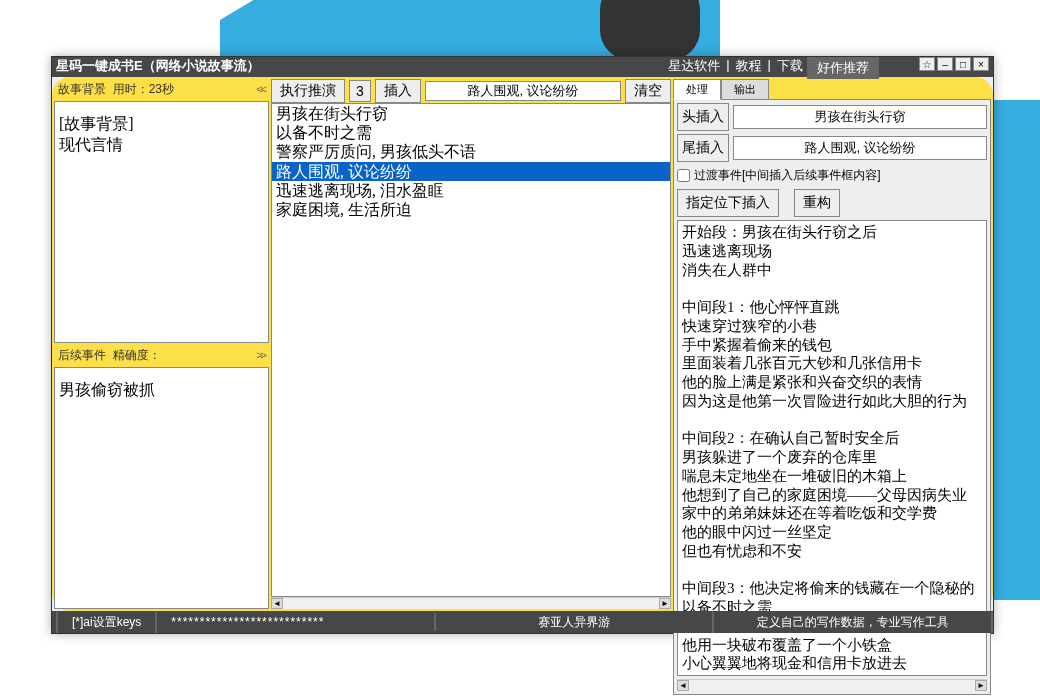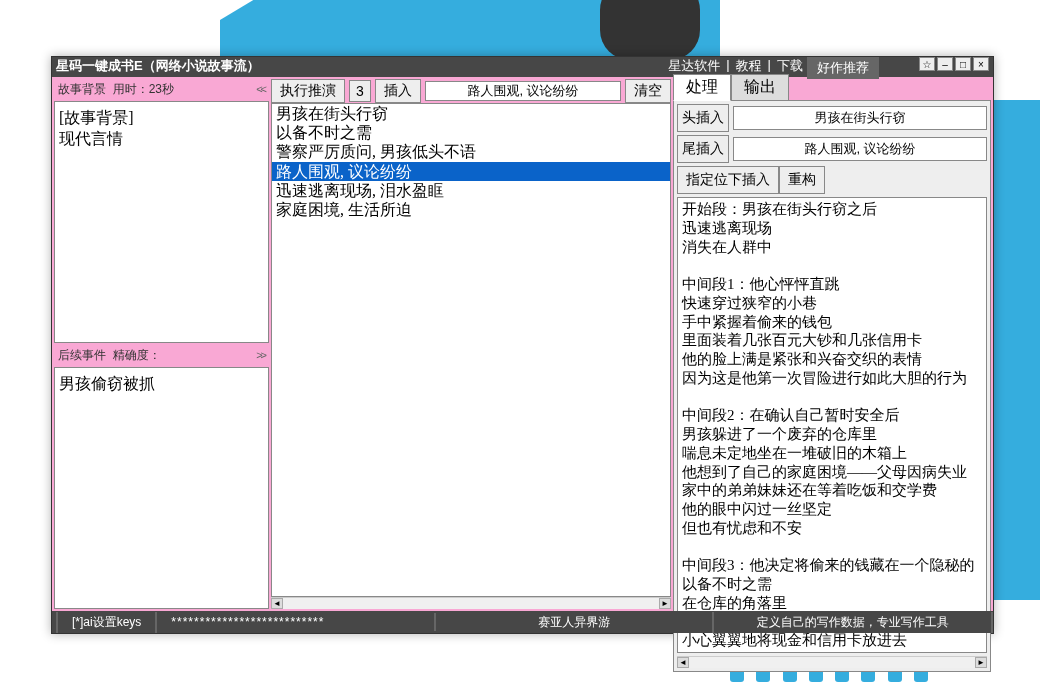--- a/index.html
+++ b/index.html
@@ -17,52 +17,52 @@
 .window { position: absolute; top: 56px; left: 51px; width: 943px; height: 578px; background: #eee; border: 1px solid #333; z-index: 10; box-shadow: 0 0 10px rgba(0,0,0,.3); }
 
 .titlebar { height: 20px; background: #474747; color: #fff; display: flex; align-items: flex-start; padding: 0 4px; font-size: 13px; }
 .titlebar-left { flex: 1; font-weight: bold; }
 .titlebar-links { display: flex; gap: 2px; margin-right: 40px; }
 .titlebar-links span { padding: 0 2px; cursor: pointer; }
 .titlebar-links .rec { background: #666; padding: 2px 10px; }
 .titlebar-btns { display: flex; gap: 2px; }
 .titlebar-btns span { width: 16px; height: 14px; border: 1px solid #888; background: #eee; color: #000; display: flex; align-items: center; justify-content: center; font-size: 10px; cursor: pointer; }
 
-.content { display: flex; height: calc(100% - 20px - 22px); background: #f9a8d4; padding: 2px; gap: 2px; }
+.content { display: flex; height: calc(100% - 20px - 22px); background: #fde047; padding: 2px; gap: 2px; border-radius: 18px; }
 
 .col-left { width: 215px; display: flex; flex-direction: column; gap: 2px; }
 .col-mid { flex: 1; display: flex; flex-direction: column; }
 .col-right { width: 318px; display: flex; flex-direction: column; }
 
 .panel-header { height: 20px; display: flex; align-items: center; font-size: 12px; padding: 0 4px; color: #333; }
 .panel-header .arrows { margin-left: auto; font-size: 11px; color: #666; cursor: pointer; letter-spacing: -2px; }
 
-.textarea-box { flex: 1; background: #fff; border: 1px solid #888; padding: 6px 4px; font-size: 16px; line-height: 1.3; overflow: hidden; font-family: SimSun, serif; white-space: pre-wrap; }
+.textarea-box { flex: 1; background: #fff; border: 1px solid #888; padding: 12px 4px; font-size: 16px; line-height: 1.3; overflow: hidden; font-family: SimSun, serif; white-space: pre-wrap; }
 .top-box { height: 169px; }
 
 .mid-toolbar { height: 24px; display: flex; align-items: center; gap: 4px; padding: 2px 0; }
 .btn { background: #eee; border: 1px solid #888; padding: 2px 8px; font-size: 14px; cursor: pointer; }
 .btn-sm { padding: 2px 4px; width: 22px; text-align: center; }
 .input-line { flex: 1; border: 1px solid #888; background: #fff; height: 20px; padding: 0 4px; text-align: center; font-size: 13px; }
 
 .listbox { flex: 1; background: #fff; border: 1px solid #888; overflow: auto; font-size: 16px; font-family: SimSun, serif; }
 .listbox .item { padding: 0px 4px; line-height: 1.2; cursor: pointer; }
 .listbox .item.selected { background: #0a63c9; color: #fff; }
 
 .tabs { height: 22px; display: flex; align-items: flex-end; }
-.tab { padding: 2px 12px; border: 1px solid #888; background: #ddd; font-size: 16px; cursor: pointer; position: relative; }
+.tab { padding: 2px 12px; border: 1px solid #888; background: #ddd; font-size: 11px; cursor: pointer; position: relative; }
 .tab.active { background: #fff; border-bottom: 1px solid #fff; z-index: 1; }
 
 .right-body { flex: 1; border: 1px solid #888; border-top: 1px solid #888; display: flex; flex-direction: column; padding: 3px; gap: 3px; margin-top: -1px; background: #eee; }
 .row-insert { display: flex; gap: 4px; align-items: center; }
 .row-insert .btn { width: 52px; padding: 4px 2px; }
 .row-insert .input-line { height: 24px; }
 .checkbox-row { display: flex; align-items: center; font-size: 12px; gap: 4px; padding: 2px 0; }
 .checkbox-row input { margin: 0; }
-.btn-row { display: flex; gap: 0; }
+.btn-row { display: flex; gap: 15px; }
 .btn-row .btn { padding: 4px 8px; }
 
 .output-box { flex: 1; background: #fff; border: 1px solid #888; padding: 2px 4px; font-size: 15px; line-height: 1.25; overflow: auto; font-family: SimSun, serif; white-space: pre-wrap; }
 .scrollbar-bottom { height: 12px; background: #eee; border-top: 1px solid #ccc; display: flex; }
 .scrollbar-bottom .arrow { width: 12px; border: 1px solid #aaa; background: #ddd; font-size: 8px; text-align: center; line-height: 10px; }
 .scrollbar-bottom .track { flex: 1; background: #f0f0f0; }
 
 .bottombar { position: absolute; bottom: 0; left: 0; right: 0; height: 22px; background: #474747; display: flex; align-items: center; color: #fff; font-size: 12px; }
 .bottombar-seg { flex: 0 0 auto; padding: 2px 14px; border-right: 2px solid #666; cursor: pointer; }
 .bottombar-seg.left { border-left: 2px solid #666; margin-left: 4px; }
@@ -172,20 +172,24 @@
       </div>
       <div class="right-body">
         <div class="row-insert">
           <button class="btn">头插入</button>
           <input class="input-line" value="男孩在街头行窃" style="">
         </div>
         <div class="row-insert">
           <button class="btn">尾插入</button>
           <input class="input-line" value="路人围观, 议论纷纷" style="">
         </div>
+        <div class="checkbox-row">
+          <input type="checkbox" style="">
+          <span>过渡事件[中间插入后续事件框内容]</span>
+        </div>
         <div class="btn-row">
           <button class="btn">指定位下插入</button>
           <button class="btn">重构</button>
         </div>
         <div class="output-box">开始段：男孩在街头行窃之后
 迅速逃离现场
 消失在人群中
 
 中间段1：他心怦怦直跳
 快速穿过狭窄的小巷

